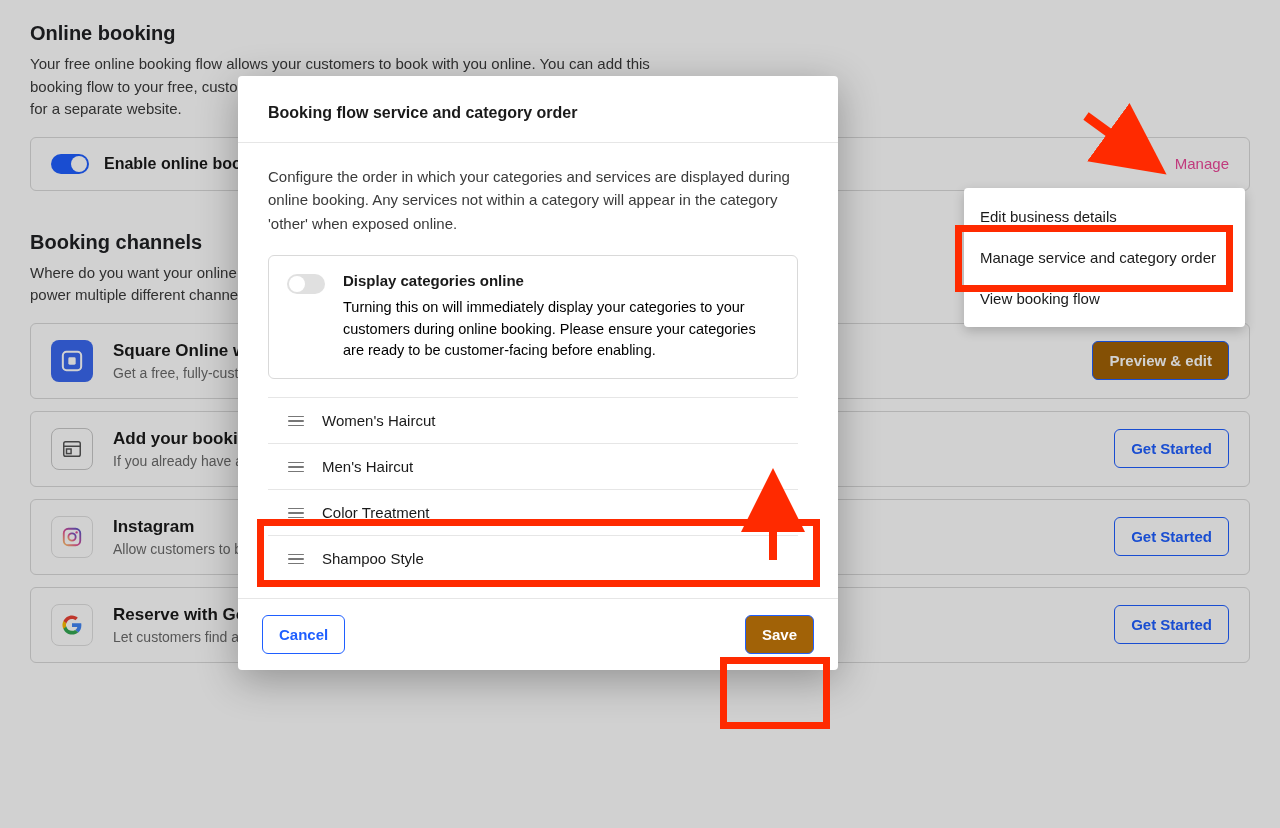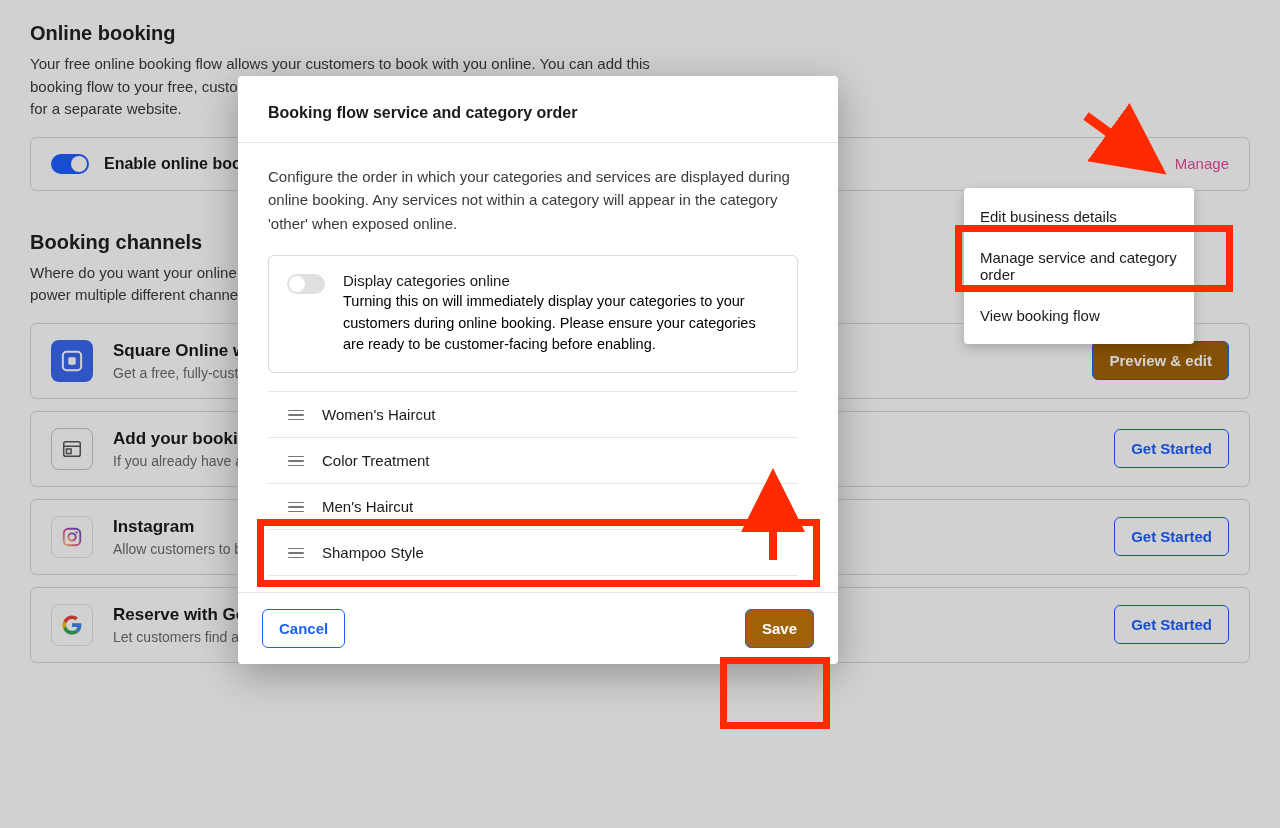--- a/index.html
+++ b/index.html
@@ -68,21 +68,21 @@
   
   .overlay {
     position: absolute; left:0; top:0; right:0; bottom:0; pointer-events: none;
   }
   .dim {
     position: absolute; left:0; top:0; right:0; bottom:0; background: rgba(0,0,0,0.18);
   }
   .dropdown-menu {
     position: absolute;
     top: 188px; left: 964px;
-    width: 230px;
+    width: 281px;
     background: #fff;
     border-radius: 4px;
     box-shadow: 0 4px 12px rgba(0,0,0,0.2);
     z-index: 5;
     padding: 8px 0;
   }
   .dropdown-menu .item { padding: 12px 16px; font-size: 15px; cursor:pointer; position: relative; }
 
   .modal {
     position: absolute;
@@ -99,21 +99,21 @@
     font-weight: 700;
     border-bottom: 1px solid #e6e6e6;
   }
   .modal-body { padding: 22px 40px 0 30px; }
   .modal-desc { color: #3a3a3a; line-height: 1.55; font-size: 15px; }
   .setting-card {
     border: 1px solid #d9d9d9; border-radius: 6px; padding: 16px 18px; display:flex; gap: 18px; margin-top: 20px;
   }
   .setting-card .toggle { flex-shrink:0; margin-top:2px; }
   .setting-text { }
-  .setting-title { font-weight: 400; margin-bottom: 2px; }
+  .setting-title { font-weight: 700; margin-bottom: 8px; }
   .setting-desc { color: #000000; font-size: 14.5px; line-height: 1.5; }
   .list { margin-top: 18px; margin-bottom: 8px; }
   .list-row {
     display: flex; align-items: center; gap: 18px; padding: 14px 10px 14px 20px; border-top: 1px solid #e6e6e6;
   }
   .list-row:last-child { border-bottom: 1px solid #e6e6e6; }
   .drag-handle {
     display:inline-block; width: 16px; position: relative; height: 10px; cursor:grab;
   }
   .drag-handle span { display:block; height:1.5px; background:#777; margin-bottom:3px; border-radius:1px; }
@@ -246,29 +246,29 @@
               <span></span>
             </span>
             <span class="list-label">Women's Haircut</span>
           </div>
           <div class="list-row">
             <span class="drag-handle">
               <span></span>
               <span></span>
               <span></span>
             </span>
-            <span class="list-label">Color Treatment</span>
+            <span class="list-label">Men's Haircut</span>
           </div>
           <div class="list-row">
             <span class="drag-handle">
               <span></span>
               <span></span>
               <span></span>
             </span>
-            <span class="list-label">Men's Haircut</span>
+            <span class="list-label">Color Treatment</span>
           </div>
           <div class="list-row">
             <span class="drag-handle">
               <span></span>
               <span></span>
               <span></span>
             </span>
             <span class="list-label">Shampoo Style</span>
           </div>
         </div>

